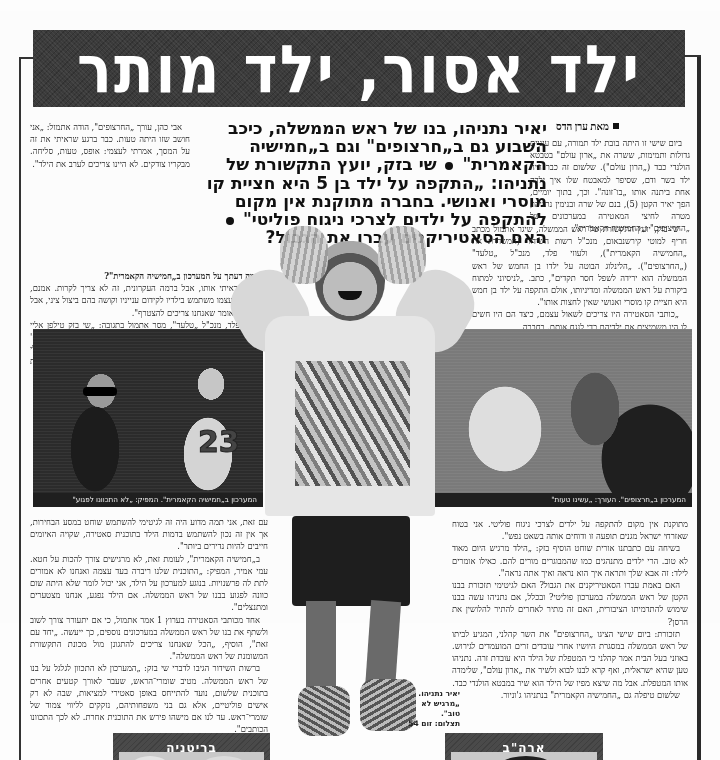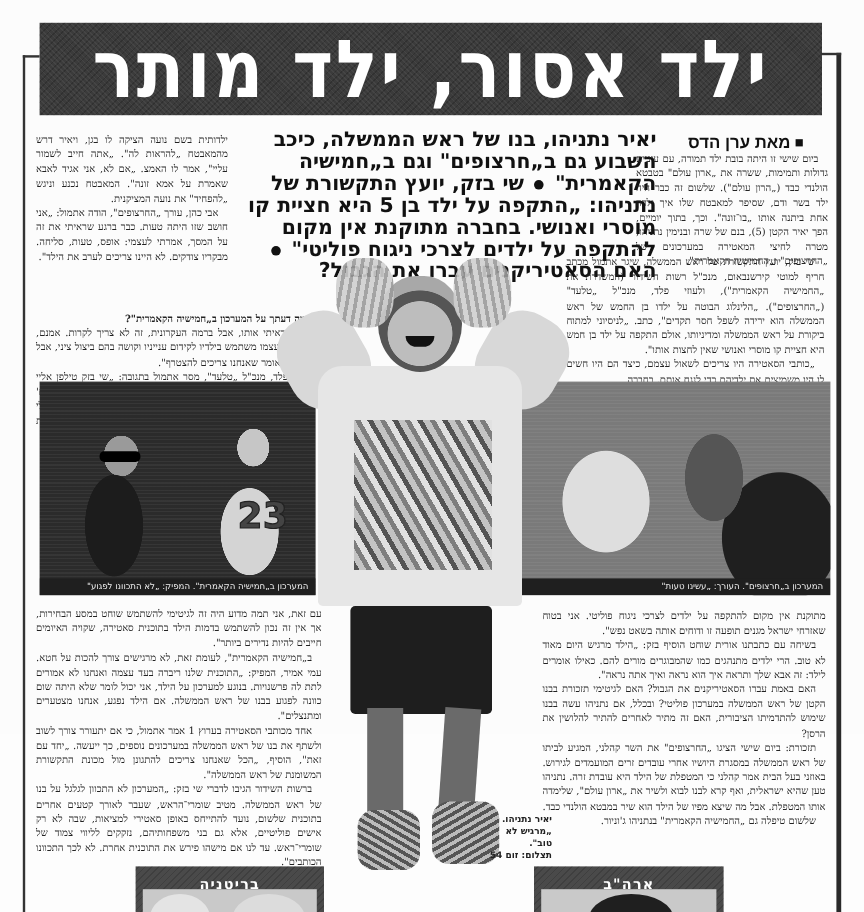--- a/index.html
+++ b/index.html
@@ -1,19 +1,19 @@
 <!DOCTYPE html>
 <html><head>
 <meta charset="utf-8">
 <style>
   * { box-sizing: border-box; margin: 0; padding: 0; }
   html, body { width: 720px; height: 760px; overflow: hidden; background: #fdfdfd; }
   body { font-family: "DejaVu Sans", sans-serif; color: #1a1a1a; position: relative; }
 
-  .page { position: absolute; left: 0; top: 0; width: 720px; height: 612px; background: #fcfcfc; }
+  .page { position: absolute; left: 0; top: 11px; width: 720px; height: 612px; background: #fcfcfc; }
 
   
   .frame-left { position: absolute; left: 19px; top: 46px; width: 2px; height: 714px; background: #333; }
   .frame-right { position: absolute; left: 697px; top: 44px; width: 4px; height: 716px; background: #2a2a2a; }
   .frame-top-l { position: absolute; left: 19px; top: 46px; width: 14px; height: 2px; background: #333; }
   .frame-top-r { position: absolute; left: 685px; top: 44px; width: 16px; height: 2px; background: #333; }
 
   
   .banner {
     position: absolute; left: 33px; top: 19px; width: 652px; height: 77px;
@@ -29,22 +29,22 @@
     font-size: 58px; color: #ffffff; letter-spacing: 2px; line-height: 1;
     transform: scaleY(1.15);
   }
 
   
   .rtl { direction: rtl; text-align: justify; }
   .body-text { font-family: "DejaVu Serif", serif; font-size: 8.3px; line-height: 12.2px; color: #222; }
   .body-text p { text-indent: 8px; }
   .body-text p.noindent { text-indent: 0; }
 
-  .byline { position: absolute; left: 556px; top: 110px; width: 130px; direction: rtl; text-align: center;
-    font-family: Liberation Sans, sans-serif; font-size: 14px; font-weight: bold; color: #111; }
+  .byline { position: absolute; left: 556px; top: 110px; width: 130px; direction: rtl; text-align: left;
+    font-family: Liberation Serif, serif; font-size: 10px; font-weight: bold; color: #111; }
   .byline .sq { display: inline-block; width: 6px; height: 6px; background: #111; margin-left: 4px; vertical-align: 1px; }
 
   .col-right-top { position: absolute; left: 530px; top: 126px; width: 160px; }
   .col-left-top { position: absolute; left: 30px; top: 110px; width: 160px; }
 
   .lead { position: absolute; left: 197px; top: 108px; width: 350px; direction: rtl; text-align: right;
     font-family: "DejaVu Sans", sans-serif; font-weight: bold; font-size: 17px; line-height: 18.2px; color: #111; }
   .lead .dot { display: inline-block; width: 8px; height: 8px; border-radius: 50%; background: #111; margin: 0 3px; vertical-align: 0; }
 
   .col-left-mid { position: absolute; left: 30px; top: 215px; width: 225px; margin-top: 44px; }
@@ -143,21 +143,20 @@
     <span>שי בזק, יועץ התקשורת של נתניהו: „התקפה על ילד בן 5 היא חציית קו מוסרי ואנושי. בחברה מתוקנת אין מקום להתקפה על ילדים לצרכי ניגוח פוליטי"</span>
     <span class="dot"></span>
     <span>האם הסאטיריקנים עברו את הגבול?</span>
   </div>
 
   <div class="col-right-top rtl body-text">
     <p>ביום שישי זו היתה בובת ילד תמורה, עם עיניים גדולות ותמימות, ששרה את „ארון עולם" בטבטא הולנדי כבד („הרון עולם"). שלשום זה כבר היה ילד בשר ודם, שסיפר למאבטח שלו איך ילדה אחת ביתנה אותו „בו־זונה". וכך, בתוך יומיים, הפך יאיר הקטן (5), בנם של שרה ובנימין נתניהו, מטרה לחיצי המאטירה במערכונים של „החרצופים" ו„החמישיה הקאמרית".</p>
   </div>
 
   <div class="col-left-top rtl body-text">
-    <p class="noindent">ילדותית בשם נועה הציקה לו בגן, ויאיר דרש מהמאבטח „להראות לה". „אתה חייב לשמור עליי", אמר לו האמצ. „אם לא, אני אגיד לאבא שאמרת על אמא זונה". המאבטח נכנע וניגש „להפחיד" את נועה המציקנית.</p>
     <p>אבי כהן, עורך „החרצופים", הודה אתמול: „אני חושב שזו היתה טעות. כבר ברגע שראיתי את זה על המסך, אמרתי לעצמי: אופס, טעות, סליחה. מבקריו צודקים. לא היינו צריכים לערב את הילד".</p>
   </div>
 
   <div class="col-left-mid rtl body-text">
     <p class="noindent" style="font-weight:bold">מה דעתך על המערכון ב„חמישיה הקאמרית"?</p>
     <p class="noindent">„לא ראיתי אותו, אבל ברמה העקרונית, זה לא צריך לקרות. אמנם, נתניהו עצמו משתמש בילדיו לקידום ענייניו וקושה בהם ביצול ציני, אבל זה לא אומר שאנחנו צריכים להצטרף".</p>
     <p class="noindent">עוזי פלד, מנכ"ל „טלעד", מסר אתמול בתגובה: „שי בזק טילפן אליי ביום ראשון ומסר לי שראש הממשלה צופה באמן של 'החרצופים' ולעיתים אף מתפקע מצחוק מקטעים שונים. כמו כן הוא אמר לי שנתניהו מצטער שבתוכנית האחרונה עשינו שימוש בבנו. אני מכבד את דבריו, ויחד</p>
   </div>
 
   <div class="col-right-mid rtl body-text">

